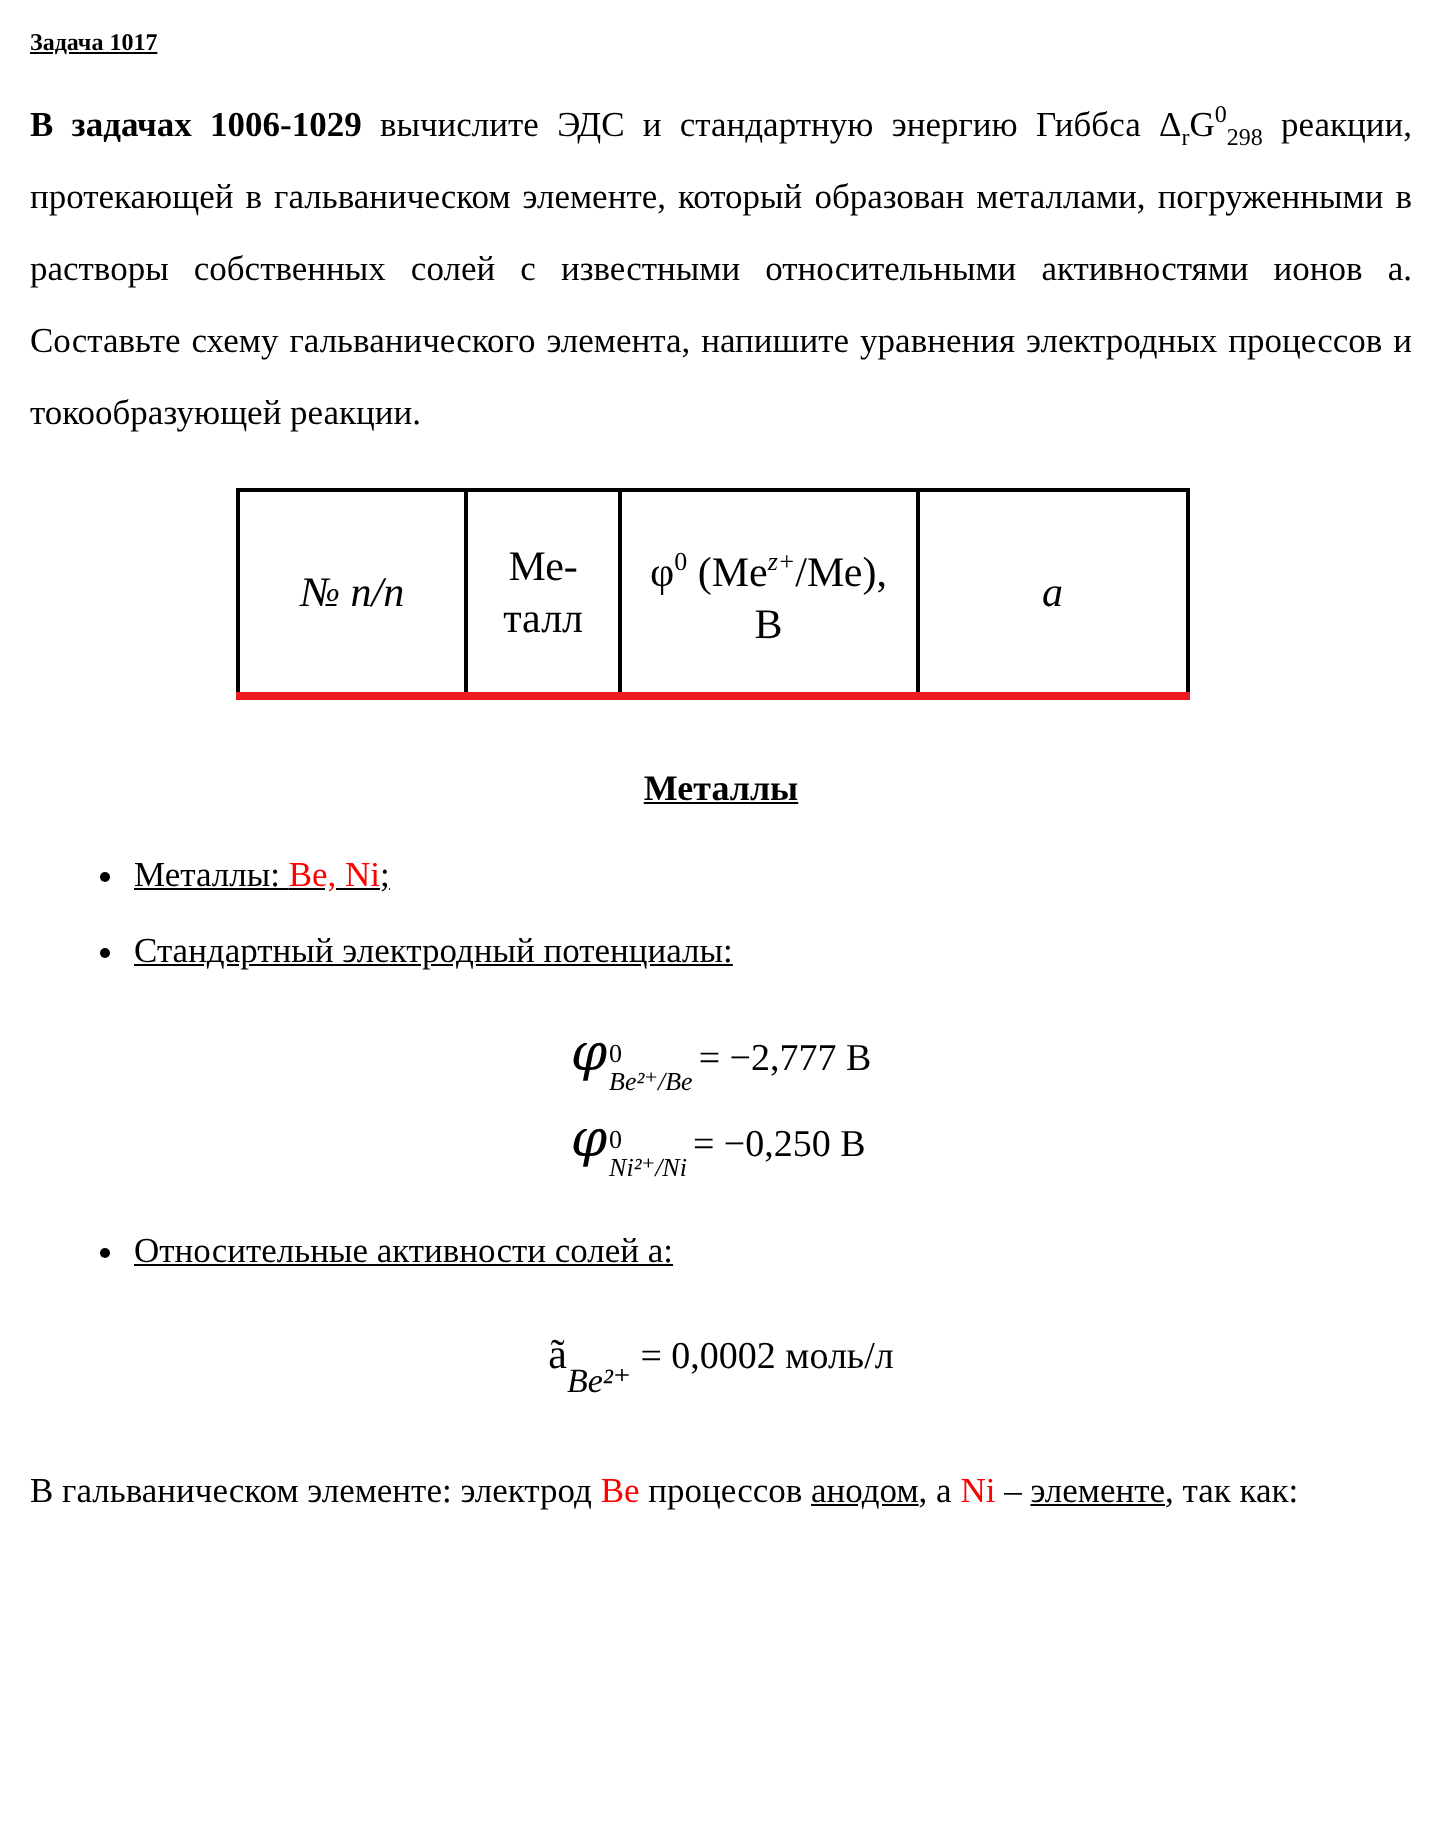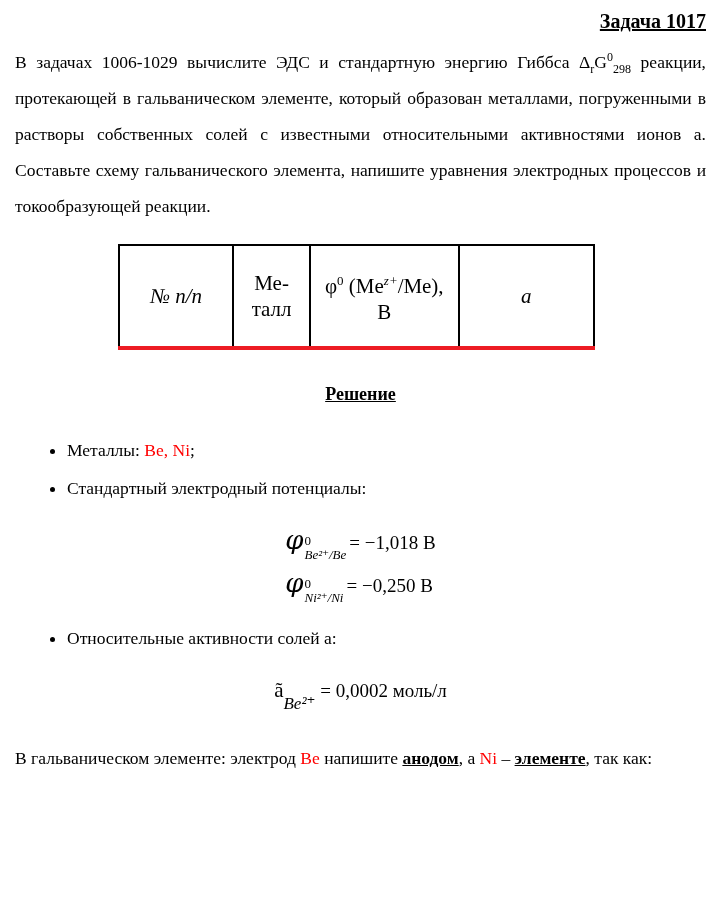--- a/index.html
+++ b/index.html
@@ -5,25 +5,25 @@
   :root { --red-text:#ff0000; --red-line:#ed1c24; }
   * { box-sizing: border-box; }
   html,body { margin:0; padding:0; background:#fff; }
   body {
     width:721px; height:916px; overflow:hidden;
     font-family:"Liberation Serif","DejaVu Serif",serif;
     color:#000; font-size:17.5px; line-height:36px;
     padding:0 15px;
   }
   .title {
-    margin:6px 0 0; text-align:right; font-weight:bold;
-    font-size:20px; line-height:30px; text-decoration:underline;
+    margin:6px 0 0; text-align:left; font-weight:bold;
+    font-size:12px; line-height:30px; text-decoration:underline;
   }
   .intro { margin:8px 0 0; text-align:justify; }
-  .intro .b { font-weight:normal; }
+  .intro .b { font-weight:bold; }
   sup,sub { line-height:0; }
   .gsup { font-size:12px; vertical-align:super; }
   .gsub { font-size:12px; vertical-align:sub; }
 
   table.metals {
     border-collapse:collapse; table-layout:fixed; width:477px;
     margin:20px 0 0 103px;
     border:2px solid #000; border-bottom:4px solid var(--red-line);
   }
   table.metals th, table.metals td {
@@ -35,71 +35,71 @@
   .col1{width:103px;font-style:italic;} .col2{width:69px;} .col3{width:134px;} .col4{width:122px;}
   th.activity { font-style:italic; font-size:22px; }
   th .phisup { font-size:13px; vertical-align:super; }
   th .phisup.it { font-style:italic; }
   td .numcol { display:inline-block; text-align:left; }
 
   .solution {
     margin:26px 0 0; text-align:center; font-weight:bold;
     font-size:18px; line-height:36px; text-decoration:underline;
   }
-  ul.bullets { margin:20px 0 0; padding:0 0 0 52px; }
+  ul.bullets { margin:7px 0 0; padding:0 0 0 52px;text-decoration:underline; }
   ul.bullets.second { margin-top:14px; }
   ul.bullets li { margin:0 0 2px; line-height:36px; }
   .red { color:var(--red-text); }
 
   .eq-block { display:table; margin:14px auto 0; text-align:left; }
   .eq { line-height:40px; font-size:19px; white-space:nowrap; }
   .phi { font-style:italic; font-size:26px; font-family:"DejaVu Serif","Liberation Serif",serif; }
   .atil { font-size:21px; }
   .supsub {
     display:inline-block; vertical-align:-0.75em; line-height:1.05;
     text-align:left; margin:0 3px 0 1px; font-size:13px;
   }
   .supsub .t { display:block; font-style:normal; }
   .supsub .b { display:block; font-style:italic; }
   .asub { font-size:17px; font-style:italic; vertical-align:-0.7em; }
 
   .conclusion { margin:16px 0 0; text-align:justify; }
-  .bu { font-weight:bold; text-decoration:underline; }
+  .bu { font-weight:normal; text-decoration:underline; }
 </style>
 </head>
 <body>
 
 <h1 class="title">Задача 1017</h1>
 
 <p class="intro"><span class="b">В задачах 1006-1029</span><span> вычислите ЭДС и стандартную энергию Гиббса </span><span><span>Δ</span><sub class="gsub">r</sub><span>G</span><sup class="gsup">0</sup><sub class="gsub">298</sub></span><span> реакции, протекающей в гальваническом элементе, который образован металлами, погруженными в растворы собственных солей с известными относительными активностями ионов а. Составьте схему гальванического элемента, напишите уравнения электродных процессов и токообразующей реакции.</span></p>
 
 <table class="metals">
   <tbody>
       <tr class="hdr">
     <th class="col1">№ п/п</th>
     <th class="col2"><span>Ме-</span><br><span>талл</span></th>
     <th class="col3"><span>φ</span><span class="phisup">0</span><span> (Me</span><span class="phisup it">z+</span><span>/Ме),</span><br><span>В</span></th>
     <th class="col4 activity">a</th>
   </tr>
 </tbody>
   </table>
 
-<h2 class="solution">Решение</h2>
+<h2 class="solution">Металлы</h2>
 
 <ul class="bullets">
   <li><span>Металлы: </span><span class="red">Be, Ni</span><span>;</span></li>
   <li>Стандартный электродный потенциалы:</li>
 </ul>
 
 <div class="eq-block">
-  <div class="eq"><span class="phi">φ</span><span class="supsub"><span class="t">0</span><span class="b">Be²⁺/Be</span></span><span>= −1,018 В</span></div>
+  <div class="eq"><span class="phi">φ</span><span class="supsub"><span class="t">0</span><span class="b">Be²⁺/Be</span></span><span>= −2,777 В</span></div>
   <div class="eq"><span class="phi">φ</span><span class="supsub"><span class="t">0</span><span class="b">Ni²⁺/Ni</span></span><span>= −0,250 В</span></div>
 </div>
 
 <ul class="bullets second">
   <li>Относительные активности солей а:</li>
 </ul>
 
 <div class="eq-block">
   <div class="eq"><span class="atil">ã</span><span class="asub">Be²⁺</span> <span>= 0,0002 моль/л</span></div>
 </div>
 
-<p class="conclusion"><span>В гальваническом элементе: электрод </span><span class="red">Be</span><span> напишите </span><span class="bu">анодом</span><span>, а </span><span class="red">Ni</span><span> – </span><span class="bu">элементе</span><span>, так как:</span></p>
+<p class="conclusion"><span>В гальваническом элементе: электрод </span><span class="red">Be</span><span> процессов </span><span class="bu">анодом</span><span>, а </span><span class="red">Ni</span><span> – </span><span class="bu">элементе</span><span>, так как:</span></p>
 
 </body></html>

